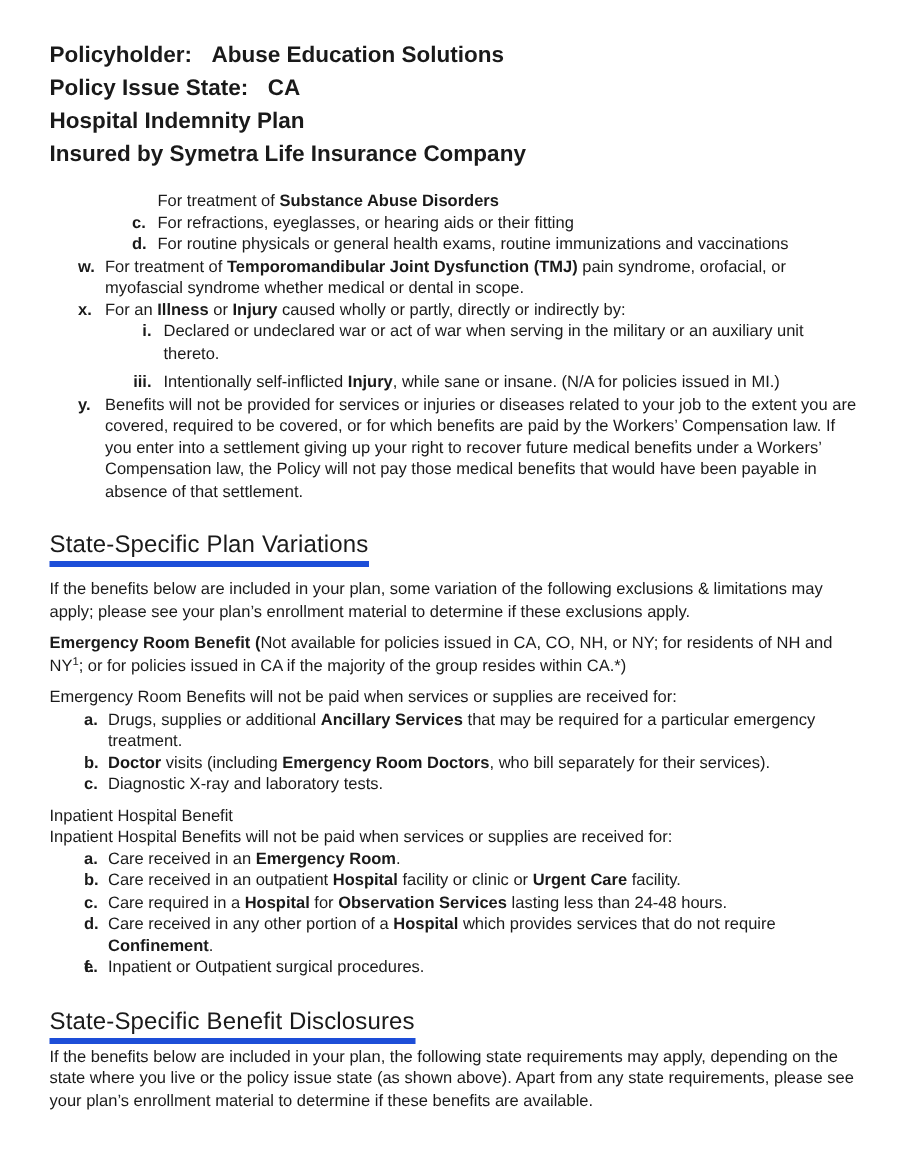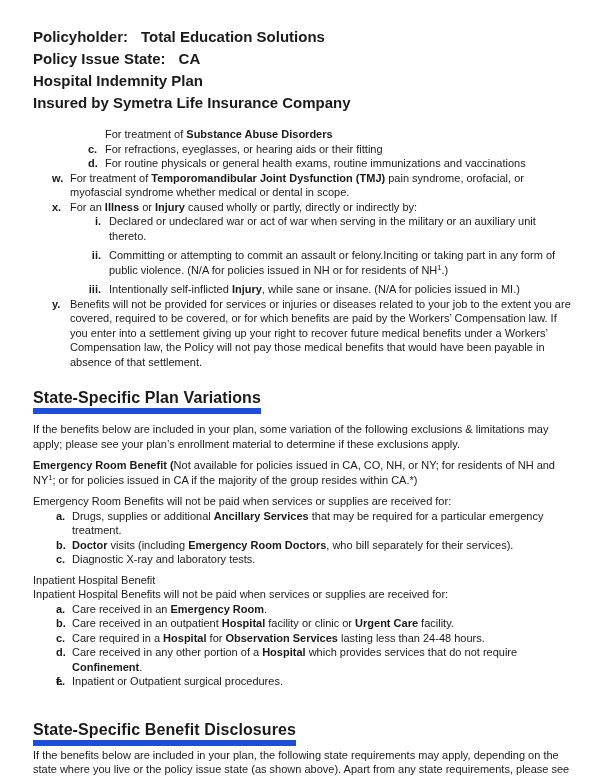--- a/index.html
+++ b/index.html
@@ -21,35 +21,35 @@
   .lvl1{padding-left:37px}.lvl1>.mk{left:19px}
   .lvl2{padding-left:72px}.lvl2>.mk{left:55px}
   .lvlr{padding-left:76px}.lvlr>.mk{left:38px;width:30px;text-align:right}
   .lvls{padding-left:39px}.lvls>.mk{left:23px}
   .b{font-weight:700}
   .sup{font-size:7.5px;vertical-align:4px;line-height:0}
   .gap-sm{margin-top:5px}
 
   
   .sec{margin:20px 0 8px}
-  .sec2{margin-top:32px}
-  .sec-title{display:inline-block;font-size:16px;font-weight:700;
-    border-bottom:6px solid #1d4ed8;padding-bottom:1px;letter-spacing:.1px}
+  .sec2{margin-top:20px}
+  .sec-title{display:inline-block;font-size:16px;font-weight:400;
+    border-bottom:4px solid #1d4ed8;padding-bottom:1px;letter-spacing:.1px}
   .p{margin:0 0 7px}
   .pb{font-weight:400}
   .subhead{font-weight:400;margin-top:6px}
 </style>
 </head>
 <body>
 
 <div class="page">
 
   <header>
     <div class="hline">
-      <span>Policyholder:</span><span class="hval">Total Education Solutions</span>
+      <span>Policyholder:</span><span class="hval">Abuse Education Solutions</span>
     </div>
     <div class="hline">
       <span>Policy Issue State:</span><span class="hval">CA</span>
     </div>
     <div class="hline">Hospital Indemnity Plan</div>
     <div class="hline">Insured by Symetra Life Insurance Company</div>
   </header>
 
   <section class="bt frag">
     <div class="li lvl2">
@@ -62,23 +62,20 @@
       <span class="mk">d.</span><span>For routine physicals or general health exams, routine immunizations and vaccinations</span>
     </div>
     <div class="li lvl1">
       <span class="mk">w.</span><span>For treatment of </span><span class="b">Temporomandibular Joint Dysfunction (TMJ)</span><span> pain syndrome, orofacial, or myofascial syndrome whether medical or dental in scope.</span>
     </div>
     <div class="li lvl1">
       <span class="mk">x.</span><span>For an </span><span class="b">Illness</span><span> or </span><span class="b">Injury</span><span> caused wholly or partly, directly or indirectly by:</span>
     </div>
     <div class="li lvlr">
       <span class="mk">i.</span><span>Declared or undeclared war or act of war when serving in the military or an auxiliary unit thereto.</span>
-    </div>
-    <div class="li lvlr gap-sm">
-      <span class="mk">ii.</span><span>Committing or attempting to commit an assault or felony.Inciting or taking part in any form of public violence. (N/A for policies issued in NH or for residents of NH</span><span class="sup">1</span><span>.)</span>
     </div>
     <div class="li lvlr gap-sm">
       <span class="mk">iii.</span><span>Intentionally self-inflicted </span><span class="b">Injury</span><span>, while sane or insane. (N/A for policies issued in MI.)</span>
     </div>
     <div class="li lvl1">
       <span class="mk">y.</span><span>Benefits will not be provided for services or injuries or diseases related to your job to the extent you are covered, required to be covered, or for which benefits are paid by the Workers’ Compensation law. If you enter into a settlement giving up your right to recover future medical benefits under a Workers’ Compensation law, the Policy will not pay those medical benefits that would have been payable in absence of that settlement.</span>
     </div>
   </section>
 
   <section>

